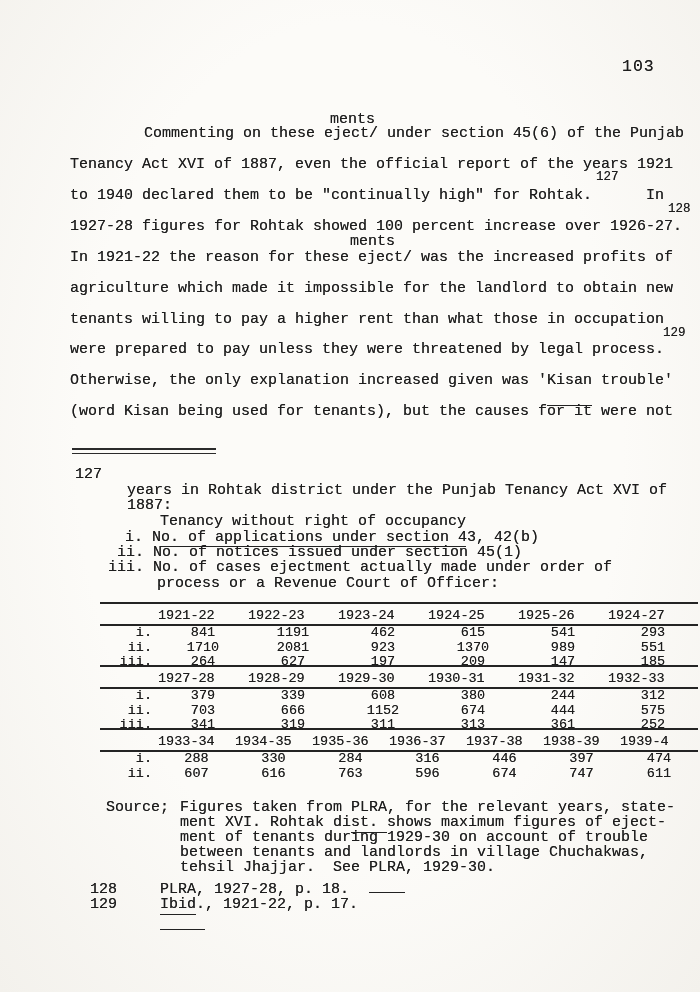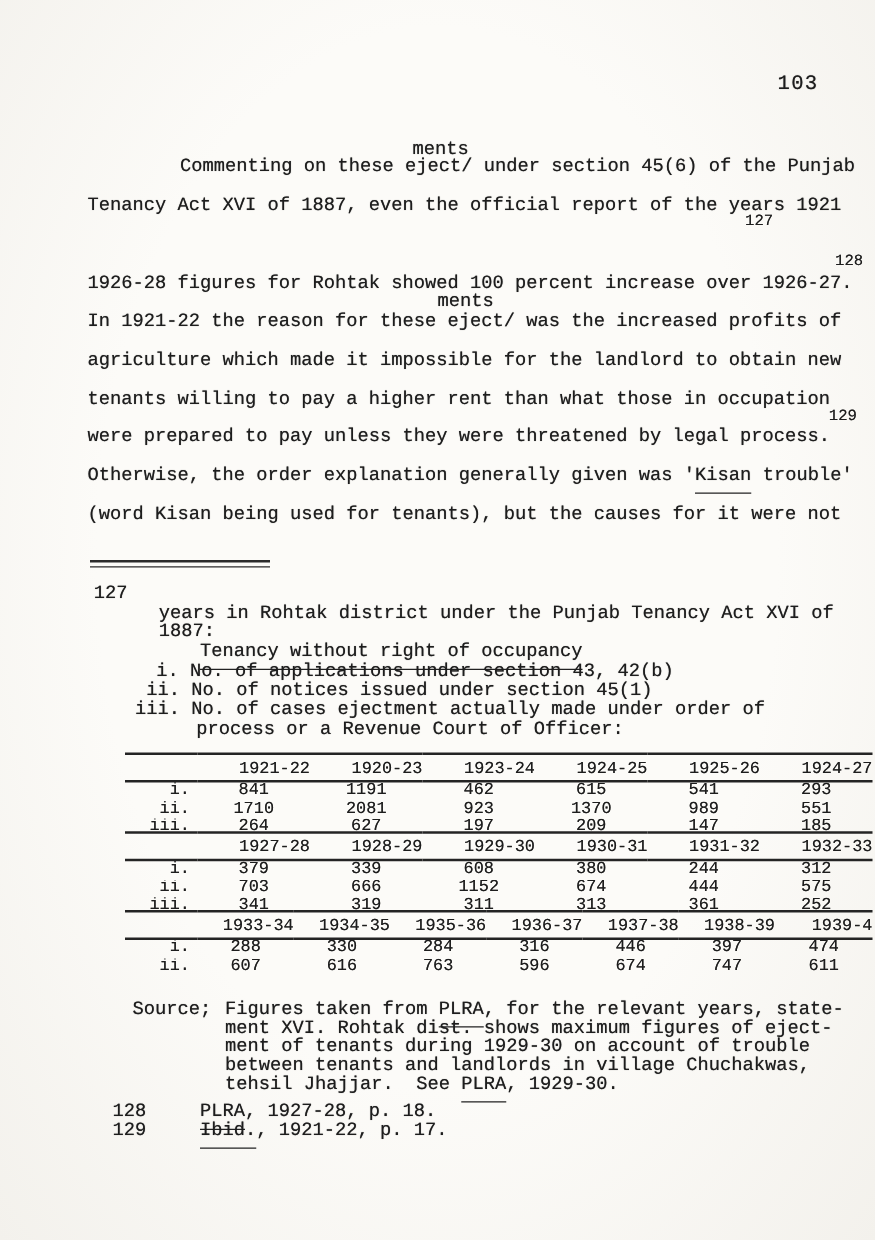--- a/index.html
+++ b/index.html
@@ -6,54 +6,55 @@
   .page{
     position:relative;width:700px;height:992px;overflow:hidden;
     background:radial-gradient(ellipse at 50% 45%, #fcfbf8 55%, #f3f1ec 100%);
     font-family:"Liberation Mono", monospace;
     color:#1d1d1d;
   }
   .t{position:absolute;white-space:pre;font-size:15px;line-height:1.15;
      text-shadow:0 0 .6px rgba(25,25,25,.75);}
   .sup{position:absolute;white-space:pre;font-size:12.5px;text-shadow:0 0 .5px rgba(25,25,25,.7);}
   .pageno{font-size:16.5px;letter-spacing:1px;}
-  .u{border-bottom:1.5px solid #222;padding-bottom:5px;}
+  .u{border-bottom:1.5px solid #222;padding-bottom:16px;}
   .divider{position:absolute;left:72px;top:448px;width:144px;height:3px;
      border-top:2px solid #2b2b2b;border-bottom:1px solid #2b2b2b;}
   table.blk{position:absolute;left:100px;width:598px;border-collapse:collapse;table-layout:fixed;
      border-top:2px solid #242424;}
   table.blk th{font-weight:normal;font-size:13.5px;padding:0 0 1px 0;height:19px;
-     vertical-align:bottom;text-align:right;border-bottom:2px solid #242424;
+     vertical-align:bottom;text-align:left;border-bottom:2px solid #242424;
      text-shadow:0 0 .5px rgba(25,25,25,.7);white-space:nowrap;overflow:hidden;}
   table.blk td{font-size:13.5px;line-height:14.7px;height:14.7px;padding:0;text-align:center;
      text-shadow:0 0 .5px rgba(25,25,25,.7);white-space:nowrap;overflow:hidden;}
   table.blk td.lbl, table.blk th.lbl{text-align:right;padding-right:6px;}
   table.blk.last tr.lastrow td{border-bottom:2px solid #242424;}
   #blk1{top:602px;} #blk2{top:665px;} #blk3{top:728px;}
 </style>
 </head>
 <body>
 
 <div class="page">
 
   <div class="t pageno" style="top:58px;left:622px">103</div>
 
   <div class="t" style="top:111px;left:330px">ments</div>
   <div class="t" style="top:125px;left:144px">Commenting on these eject/ under section 45(6) of the Punjab</div>
   <div class="t" style="top:156px;left:70px">Tenancy Act XVI of 1887, even the official report of the years 1921</div>
   <div class="sup" style="top:170px;left:596px">127</div>
+  <div class="t" style="top:187px;left:70px">to 1940 declared them to be "continually high" for Rohtak.      In</div>
   <div class="sup" style="top:202px;left:668px">128</div>
-  <div class="t" style="top:218px;left:70px">1926-28 figures for Rohtak showed 100 percent increase over 1926-27.</div>
+  <div class="t" style="top:218px;left:70px">1927-28 figures for Rohtak showed 100 percent increase over 1926-27.</div>
   <div class="t" style="top:233px;left:350px">ments</div>
   <div class="t" style="top:249px;left:70px">In 1921-22 the reason for these eject/ was the increased profits of</div>
   <div class="t" style="top:280px;left:70px">agriculture which made it impossible for the landlord to obtain new</div>
   <div class="t" style="top:311px;left:70px">tenants willing to pay a higher rent than what those in occupation</div>
   <div class="sup" style="top:326px;left:663px">129</div>
   <div class="t" style="top:341px;left:70px">were prepared to pay unless they were threatened by legal process.</div>
-  <div class="t" style="top:372px;left:70px"><span>Otherwise, the order explanation generally given was '</span><span class="u">Kisan</span><span> trouble'</span></div>
+  <div class="t" style="top:372px;left:70px"><span>Otherwise, the only explanation increased given was '</span><span class="u">Kisan</span><span> trouble'</span></div>
   <div class="t" style="top:403px;left:70px">(word Kisan being used for tenants), but the causes for it were not</div>
 
   <div class="divider"></div>
 
   <div class="t" style="top:466px;left:75px">127</div>
   <div class="t" style="top:482px;left:127px">years in Rohtak district under the Punjab Tenancy Act XVI of</div>
   <div class="t" style="top:497px;left:127px">1887:</div>
   <div class="t" style="top:513px;left:160px"><span class="u">Tenancy without right of occupancy</span></div>
   <div class="t" style="top:529px;left:125px">i. No. of applications under section 43, 42(b)</div>
   <div class="t" style="top:544px;left:117px">ii. No. of notices issued under section 45(1)</div>
@@ -67,21 +68,21 @@
         <col style="width:90px">
         <col style="width:90px">
         <col style="width:90px">
         <col style="width:90px">
         <col style="width:90px">
       </colgroup>
     <tbody>
         <tr>
       <th class="lbl"></th>
       <th>1921-22</th>
-      <th>1920-23</th>
+      <th>1922-23</th>
       <th>1923-24</th>
       <th>1924-25</th>
       <th>1925-26</th>
       <th>1924-27</th>
     </tr>
     <tr>
       <td class="lbl">i.</td>
       <td>841</td>
       <td>1191</td>
       <td>462</td>

